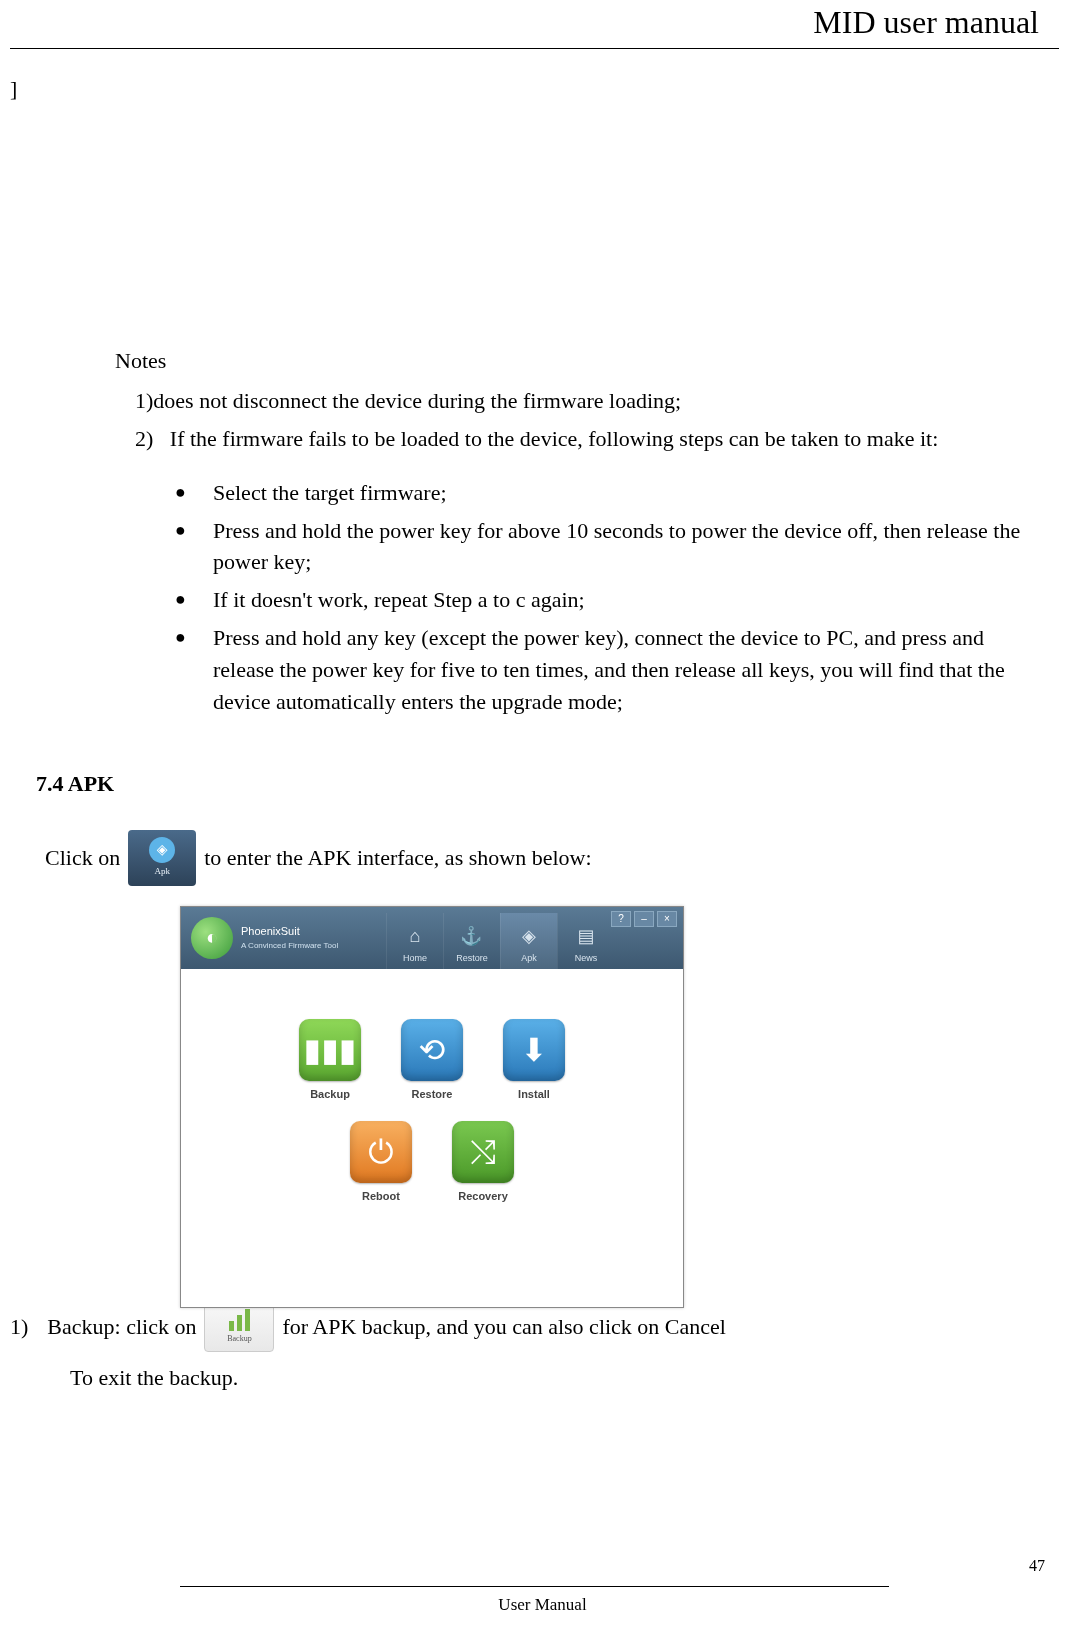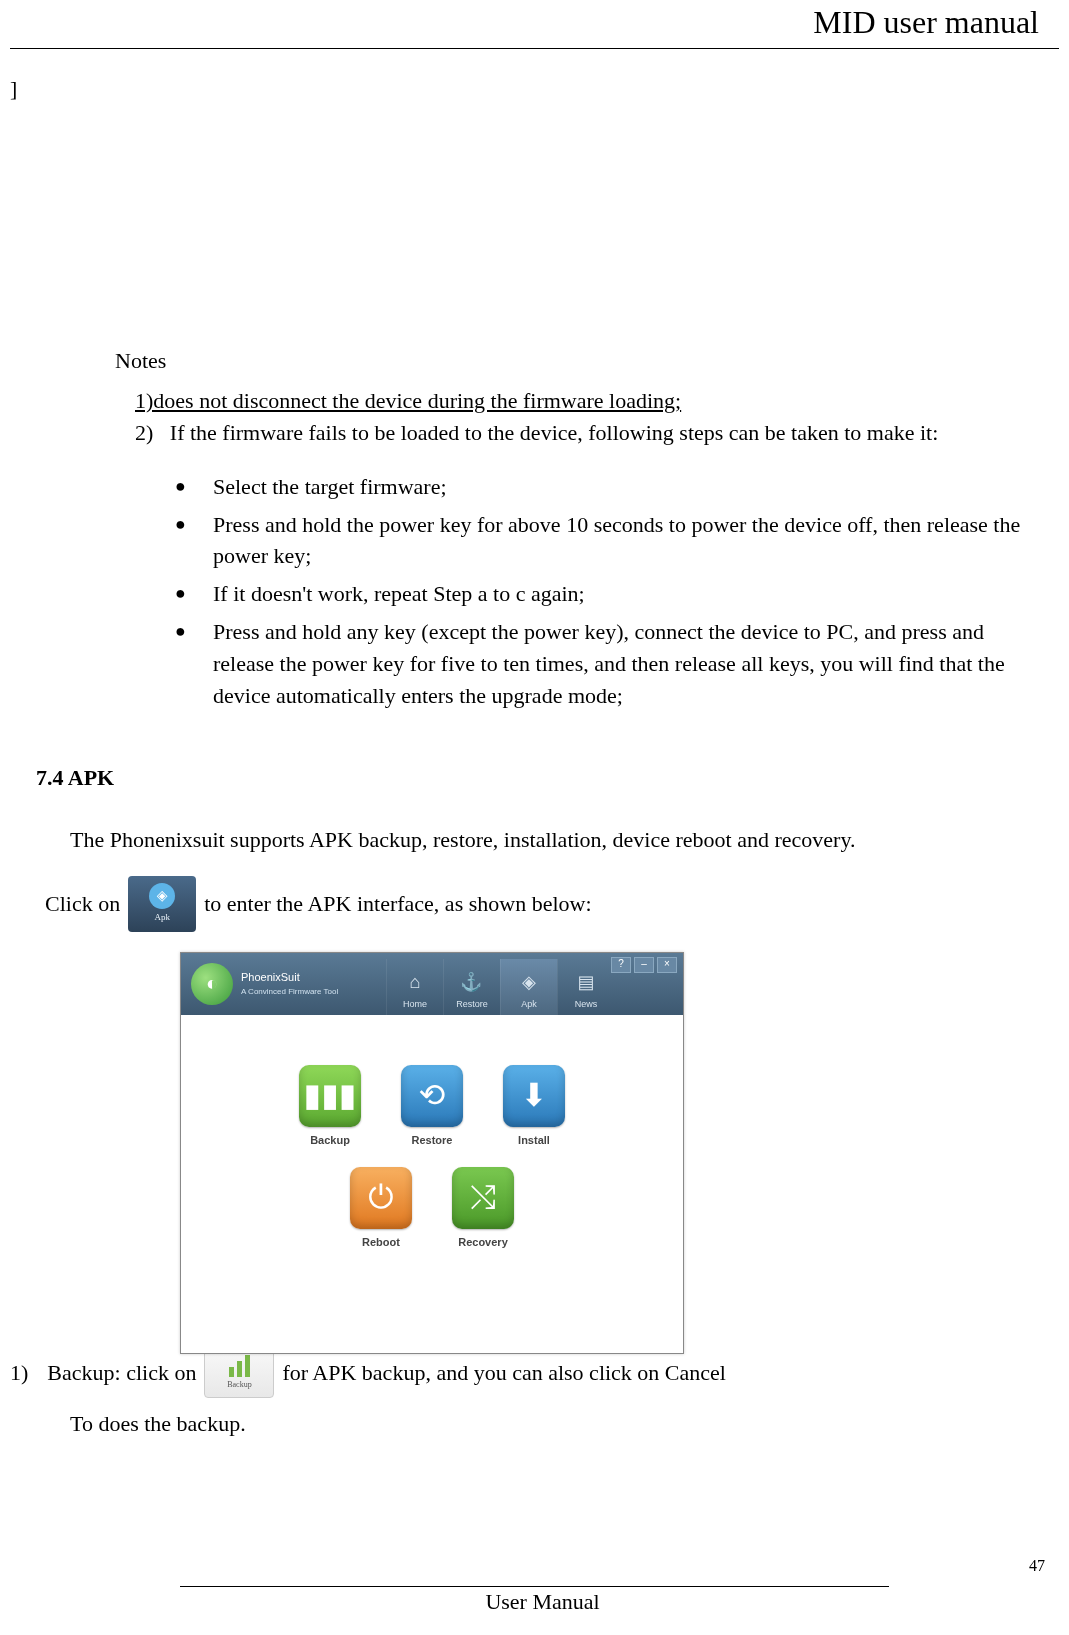--- a/index.html
+++ b/index.html
@@ -42,21 +42,21 @@
     right: 0;
     font-size: 22px;
     line-height: 1.45;
   }
   .notes-heading {
     margin-left: 115px;
     margin-bottom: 8px;
   }
   .note1 {
     margin-left: 135px;
-    text-decoration: underline;
+    margin-bottom: 6px;
   }
   .note2 {
     margin-left: 135px;
     margin-bottom: 6px;
   }
   .bullet-list {
     margin-left: 175px;
     padding: 0;
     list-style: none;
   }
@@ -302,21 +302,21 @@
     left: 180px;
     right: 180px;
     border-top: 1px solid #000;
   }
   .footer-text {
     position: absolute;
     bottom: 20px;
     left: 16px;
     right: 0;
     text-align: center;
-    font-size: 22px;
+    font-size: 17px;
   }
 </style>
 </head>
 <body>
 
 <div class="page">
 
   <div class="header-title">MID user manual</div>
   <div class="header-rule"></div>
 
@@ -332,21 +332,20 @@
     </div>
     <ul class="bullet-list">
       <li>Select the target firmware;</li>
       <li>Press and hold the power key for above 10 seconds to power the device off, then release the power key;</li>
       <li>If it doesn't work, repeat Step a to c again;</li>
       <li> Press and hold any key (except the power key), connect the device to PC, and press and release the power key for five to ten times, and then release all keys, you will find that the device automatically enters the upgrade mode;</li>
     </ul>
 
     <div class="section-heading">7.4 APK</div>
 
-    <div class="para1">The Phonenixsuit supports APK backup, restore, installation, device reboot and recovery.</div>
 
     <div class="click-line">
       <span>Click on</span>
       <span class="apk-icon-inline">
         <span class="cube">◈</span>
         <span class="lbl">Apk</span>
       </span>
       <span> to enter the APK interface, as shown below:</span>
     </div>
 
@@ -419,21 +418,21 @@
         <span class="bars">
             <span></span>
             <span></span>
             <span></span>
           </span>
         <span class="lbl">Backup</span>
       </span>
       <span> for APK backup, and you can also click on Cancel</span>
     </div>
 
-    <div class="exit-line">To does the backup.</div>
+    <div class="exit-line">To exit the backup.</div>
 
   </div>
 
   <div class="page-number">47</div>
   <div class="footer-rule"></div>
   <div class="footer-text">User Manual</div>
 
 </div>
 
 </body></html>

